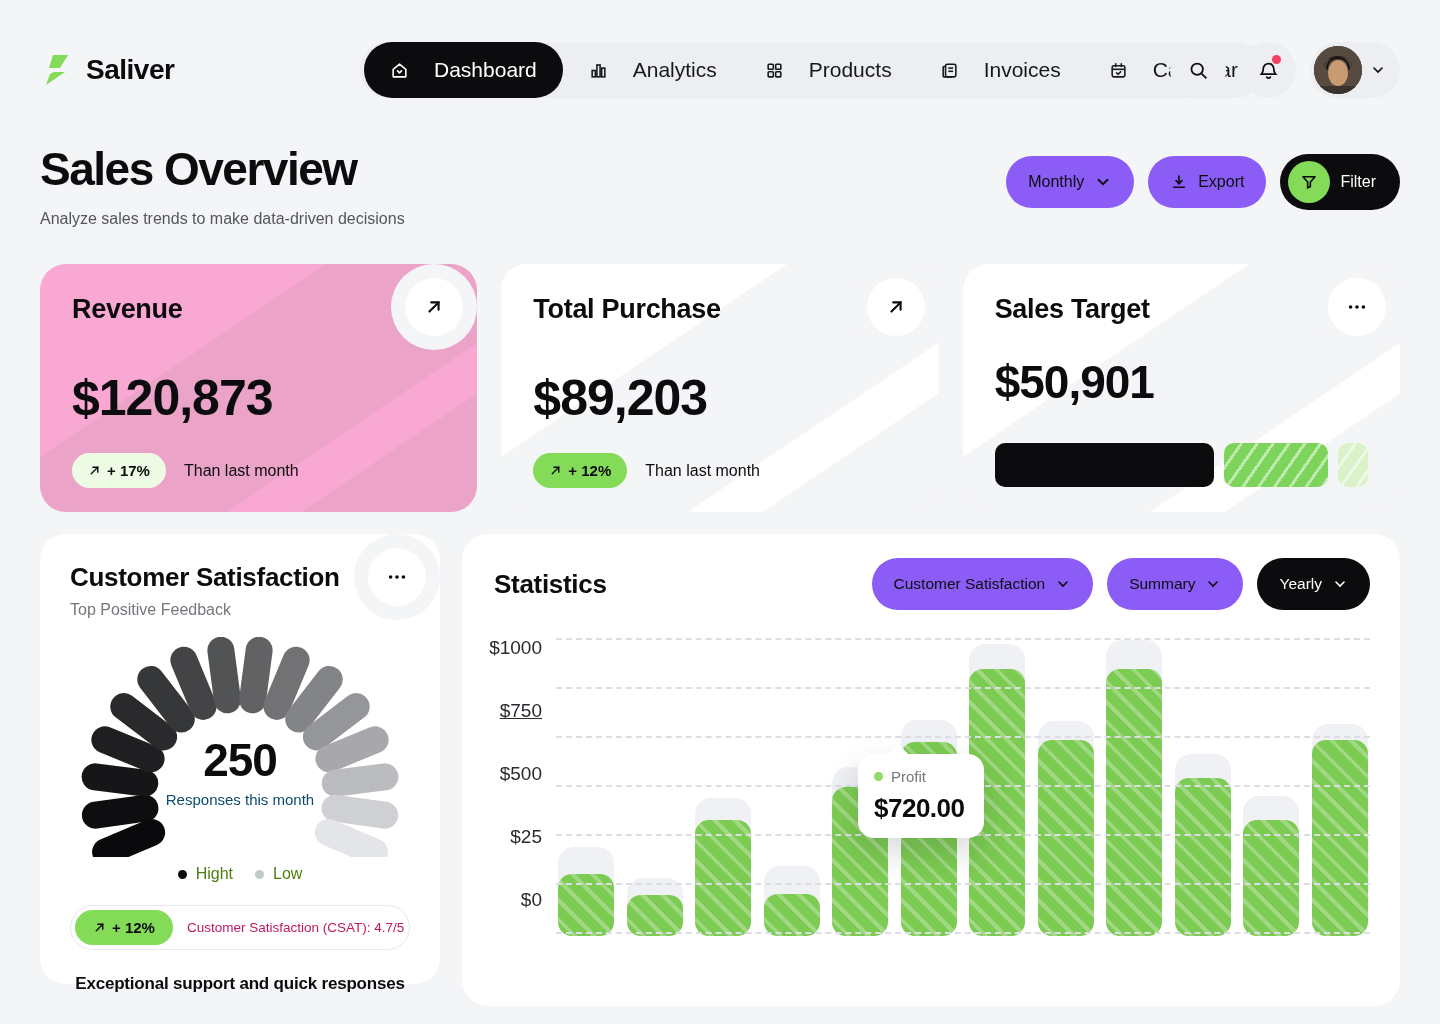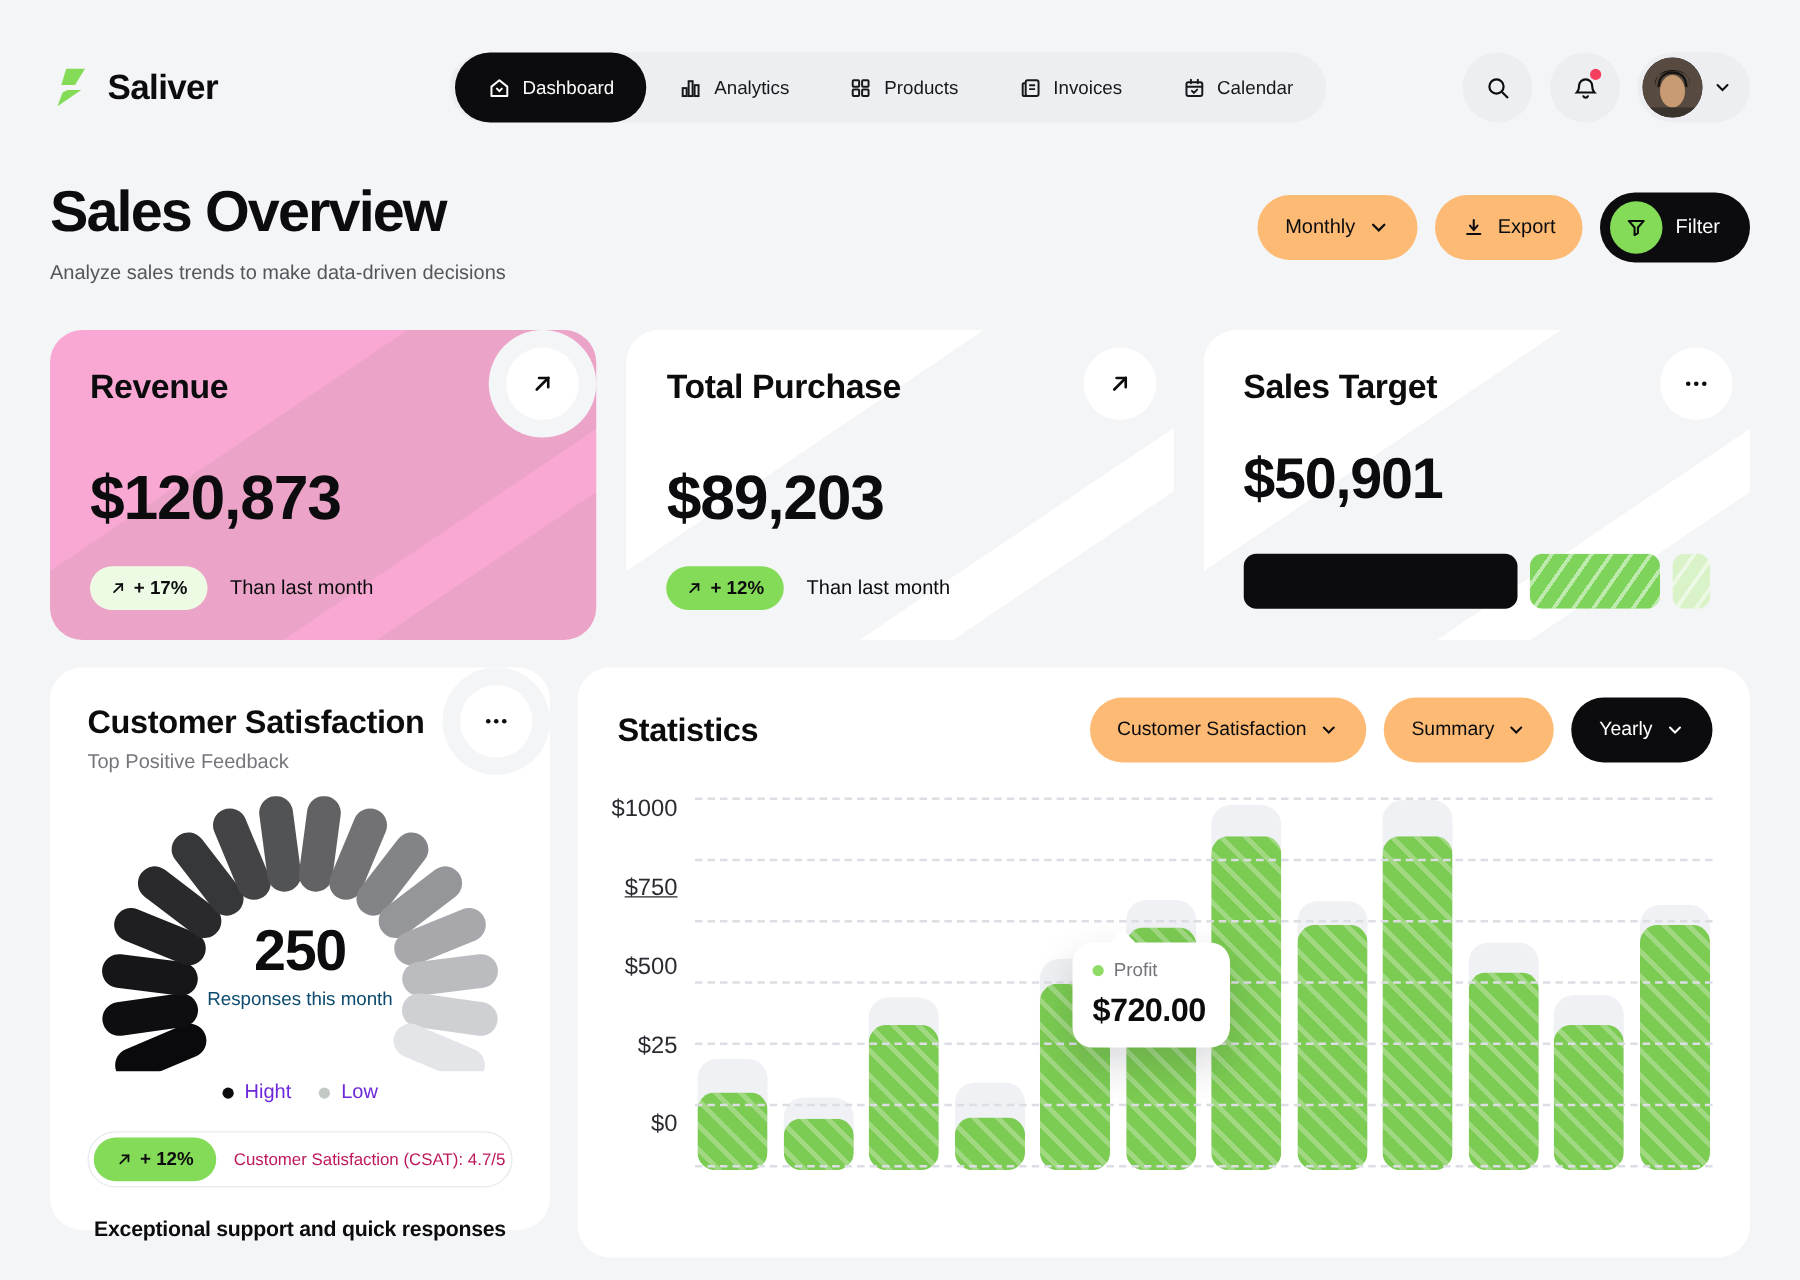--- a/index.html
+++ b/index.html
@@ -10,39 +10,39 @@
     position:relative;
   }
   .page { width:1440px; height:872px; position:relative; padding:40px 40px 0 40px; }
 
   
   .topbar { display:flex; align-items:center; height:60px; position:relative; }
   .logo { display:flex; align-items:center; gap:12px; }
   .logo-text { font-size:28px; font-weight:700; letter-spacing:-0.5px; }
   .nav-wrap { position:absolute; left:320px; top:2px; background:#eceef2; border-radius:30px; height:56px;
               display:flex; align-items:center; padding:4px; gap:4px; }
-  .nav-item { display:flex; align-items:center; gap:9px; padding:0 22px; height:48px; border-radius:24px;
-              font-size:15px; font-weight:500; color:#17181b; cursor:pointer; white-space:nowrap; }
+  .nav-item { display:flex; align-items:center; gap:25px; padding:0 22px; height:48px; border-radius:24px;
+              font-size:21px; font-weight:500; color:#17181b; cursor:pointer; white-space:nowrap; }
   .nav-item.active { background:#0c0c0e; color:#fff; height:56px; margin:-4px 0; padding:0 26px; border-radius:28px; }
   .nav-item svg { width:19px; height:19px; }
   .top-actions { position:absolute; right:0; top:2px; display:flex; align-items:center; gap:14px; }
   .icon-circle { width:56px; height:56px; border-radius:50%; background:#eceef2; display:flex;
                  align-items:center; justify-content:center; cursor:pointer; position:relative; }
   .icon-circle svg { width:21px; height:21px; }
   .bell-dot { position:absolute; top:13px; right:15px; width:9px; height:9px; border-radius:50%; background:#f43f5e; }
   .avatar-pill { display:flex; align-items:center; gap:8px; background:#eceef2; border-radius:30px;
                  padding:4px 14px 4px 4px; height:56px; cursor:pointer; }
   .avatar { width:48px; height:48px; border-radius:50%; overflow:hidden; background:#1d1a19; }
 
   
   .title-row { display:flex; align-items:flex-start; margin-top:42px; }
   .page-title { font-size:46px; font-weight:600; letter-spacing:-1.5px; }
   .page-subtitle { font-size:16px; color:#54565c; margin-top:14px; }
   .title-actions { margin-left:auto; display:flex; gap:14px; margin-top:14px; }
-  .pill-btn { display:flex; align-items:center; gap:10px; background:#fdba74; border-radius:28px;
+  .pill-btn { display:flex; align-items:center; gap:10px; background:#8b5cf6; border-radius:28px;
               height:52px; padding:0 22px; font-size:16px; font-weight:500; cursor:pointer; }
   .pill-btn svg { width:18px; height:18px; }
   .filter-btn { background:#0c0c0e; color:#fff; padding:0 24px 0 8px; height:56px; margin-top:-2px; }
   .filter-circle { width:42px; height:42px; border-radius:50%; background:#84db58; display:flex;
                    align-items:center; justify-content:center; }
   .filter-circle svg { width:18px; height:18px; color:#0c0c0e; }
 
   
   .cards-row { display:flex; gap:24px; margin-top:36px; }
   .stat-card { position:relative; border-radius:26px; background:#fff; height:248px; padding:30px 32px;
@@ -79,21 +79,21 @@
 
   
   .cs-card { position:relative; width:400px; height:450px; background:#fff; border-radius:26px; padding:28px 30px; }
   .cs-title { font-size:26px; font-weight:600; letter-spacing:-0.3px; }
   .cs-sub { font-size:16px; color:#74767c; margin-top:8px; }
   .gauge-wrap { position:relative; width:330px; height:220px; margin:18px auto 0; }
   .gauge-center { position:absolute; left:0; right:0; top:96px; text-align:center; }
   .gauge-value { font-size:46px; font-weight:600; letter-spacing:-1px; }
   .gauge-caption { font-size:15px; color:#0c4a6e; margin-top:4px; }
   .cs-legend { display:flex; justify-content:center; gap:22px; margin-top:8px; }
-  .cs-legend .legend-item { font-size:16px; font-weight:500; color:#6d28d9; }
+  .cs-legend .legend-item { font-size:16px; font-weight:500; color:#4d7c0f; }
   .csat-pill { display:flex; align-items:center; gap:14px; border:1px solid #e7e9ee; border-radius:26px;
                padding:4px; margin-top:22px; background:#fff; }
   .csat-pill .badge { padding:9px 18px; }
   .csat-label { font-size:13.5px; color:#be185d; }
   .cs-footnote { text-align:center; font-size:17px; font-weight:600; margin-top:24px; letter-spacing:-0.2px; }
 
   
   .stats-card { position:relative; flex:1; height:472px; background:#fff; border-radius:26px; padding:24px 30px; }
   .stats-head { display:flex; align-items:center; }
   .stats-title { font-size:26px; font-weight:600; letter-spacing:-0.3px; margin-left:2px; }

